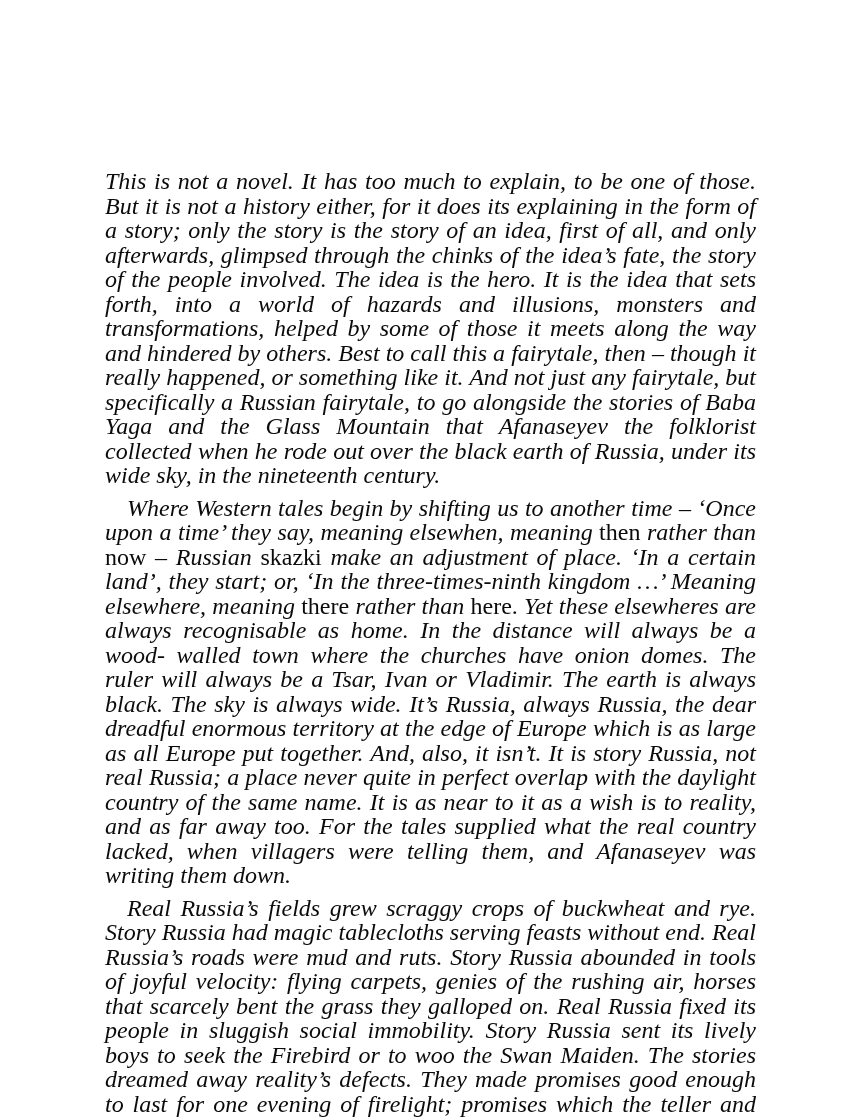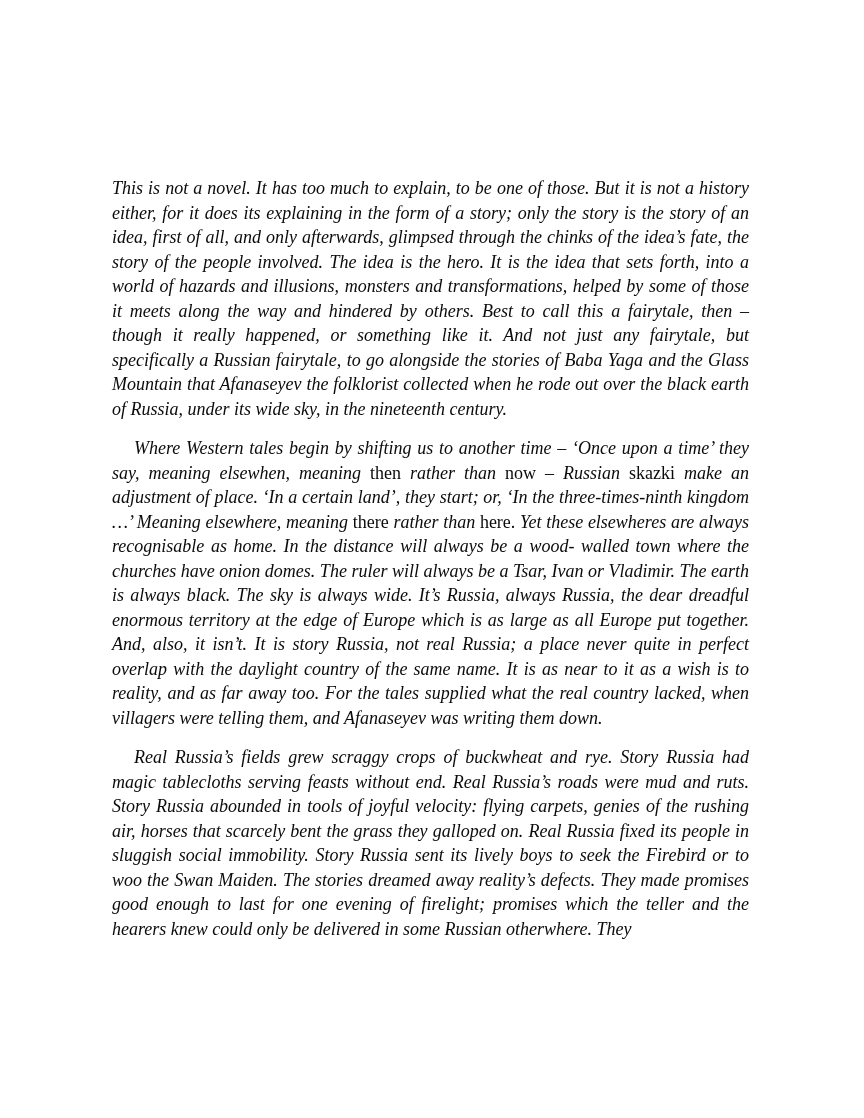--- a/index.html
+++ b/index.html
@@ -15,22 +15,22 @@
     font-family: "Liberation Serif", serif;
   }
   .text-block {
     position: absolute;
     left: 97px;
     top: 161px;
     width: 667px;
     color: #0b0b0b;
   }
   .para {
-    margin: 15px;
-    font-size: 18px;
+    margin: 8px;
+    font-size: 24px;
     line-height: 24.5px;
     text-align: justify;
     text-justify: inter-word;
   }
   .para.indent {
     text-indent: 22px;
   }
   .seg-italic { font-style: italic; }
   .seg-roman  { font-style: normal; }
 </style>

